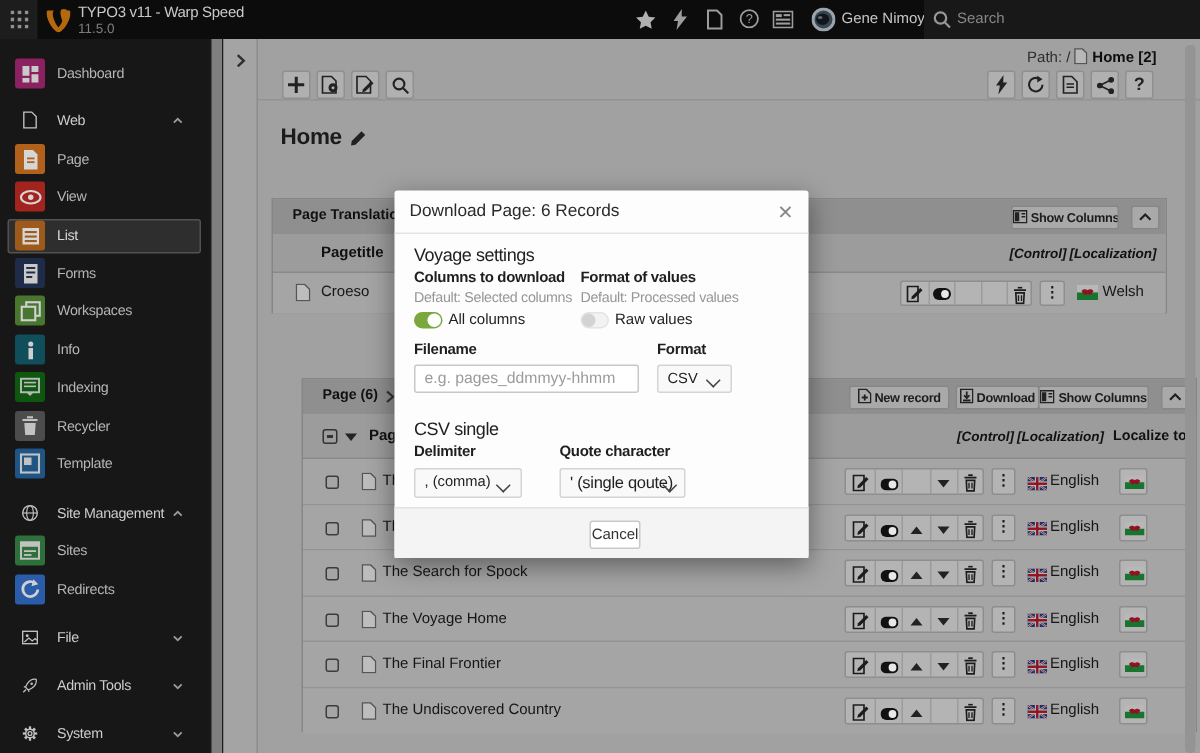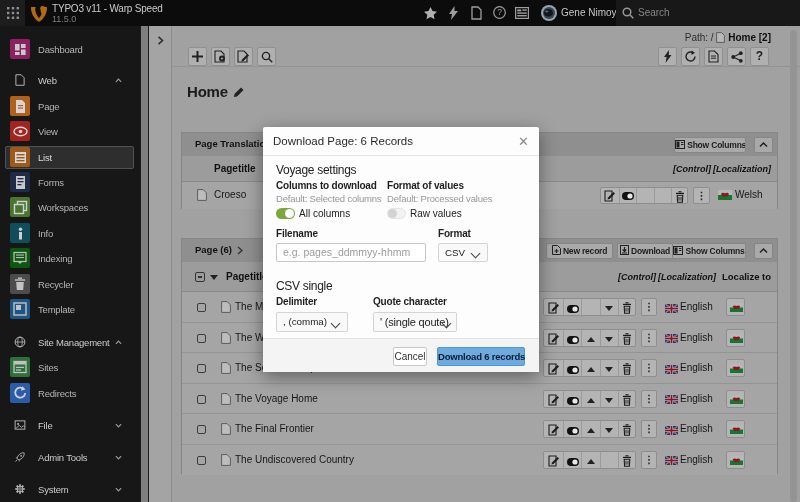--- a/index.html
+++ b/index.html
@@ -466,21 +466,21 @@
             <rect width="14" height="5" y="0" fill="#b8b8b8"></rect>
             <rect width="14" height="5" y="5" fill="#18742f"></rect>
             <path d="M3 4 C4 2.5 6 2.5 7 3.5 C8 2.5 10 2.5 11 4 L10 5.5 C9.5 6.5 8 7 7 6 C6 7 4.5 6.5 4 5.5 Z" fill="#8f1322"></path>
           </svg>
       <div class="rowtxt" style="left:553px;top:7px;">Welsh</div>
     </div>
   </div>
 </div>
 
 <div id="panel2">
-  <div class="panel" style="top:238px;width:597px;height:236px;">
+  <div class="panel" style="top:252px;width:597px;height:236px;margin-left:20px;">
     <div class="phead">
       <div class="abs nw" style="left:13px;top:5px;font-size:9.5px;font-weight:bold;color:#111;">Page (6)</div>
       <svg class="abs" style="left:55px;top:7px" width="6" height="9" viewBox="0 0 6 9">
             <path d="M1 1 L5 4.5 L1 8" fill="none" stroke="#333" stroke-width="1.5"></path>
           </svg>
       <div class="pbtn" style="left:364px;top:4px;width:67px;">
         <svg width="9" height="10" viewBox="0 0 9 10" style="vertical-align:-1px">
               <path fill="none" stroke="#222" stroke-width="1" d="M0.5 0.5h5l3 3v6h-8z"></path>
               <line x1="4.5" y1="4" x2="4.5" y2="8" stroke="#222" stroke-width="1.2"></line>
               <line x1="2.5" y1="6" x2="6.5" y2="6" stroke="#222" stroke-width="1.2"></line>
@@ -837,17 +837,16 @@
   <div class="sel" style="left:175px;top:116px;width:50px;height:19px;">CSV<div class="selc"></div></div>
 
   <div class="sect" style="left:13px;top:152px;">CSV single</div>
   <div class="lbl" style="left:13px;top:169px;">Delimiter</div>
   <div class="lbl" style="left:110px;top:169px;">Quote character</div>
   <div class="sel" style="left:13px;top:185px;width:72px;height:20px;">, (comma)<div class="selc" style="top:7px"></div></div>
   <div class="sel" style="left:110px;top:185px;width:84px;height:20px;font-size:11px;letter-spacing:-0.2px;">' (single qoute)<div class="selc" style="top:7px;right:6px"></div></div>
 
   <div class="mfoot">
     <div class="abs" style="left:130px;top:8px;width:34px;height:19px;background:#fff;border:1px solid #c9c9c9;border-radius:2px;box-sizing:border-box;font-size:10px;color:#333;text-align:center;line-height:17px;">Cancel</div>
-    <div class="abs" style="left:174px;top:8px;width:88px;height:19px;background:#6daae0;border:1px solid #4e97d8;border-radius:2px;box-sizing:border-box;font-size:9.5px;letter-spacing:-0.2px;font-weight:bold;color:#0c1c2e;text-align:center;line-height:17px;white-space:nowrap;">Download 6 records</div>
   </div>
 </div>
 
 </div>
 
 </body></html>

